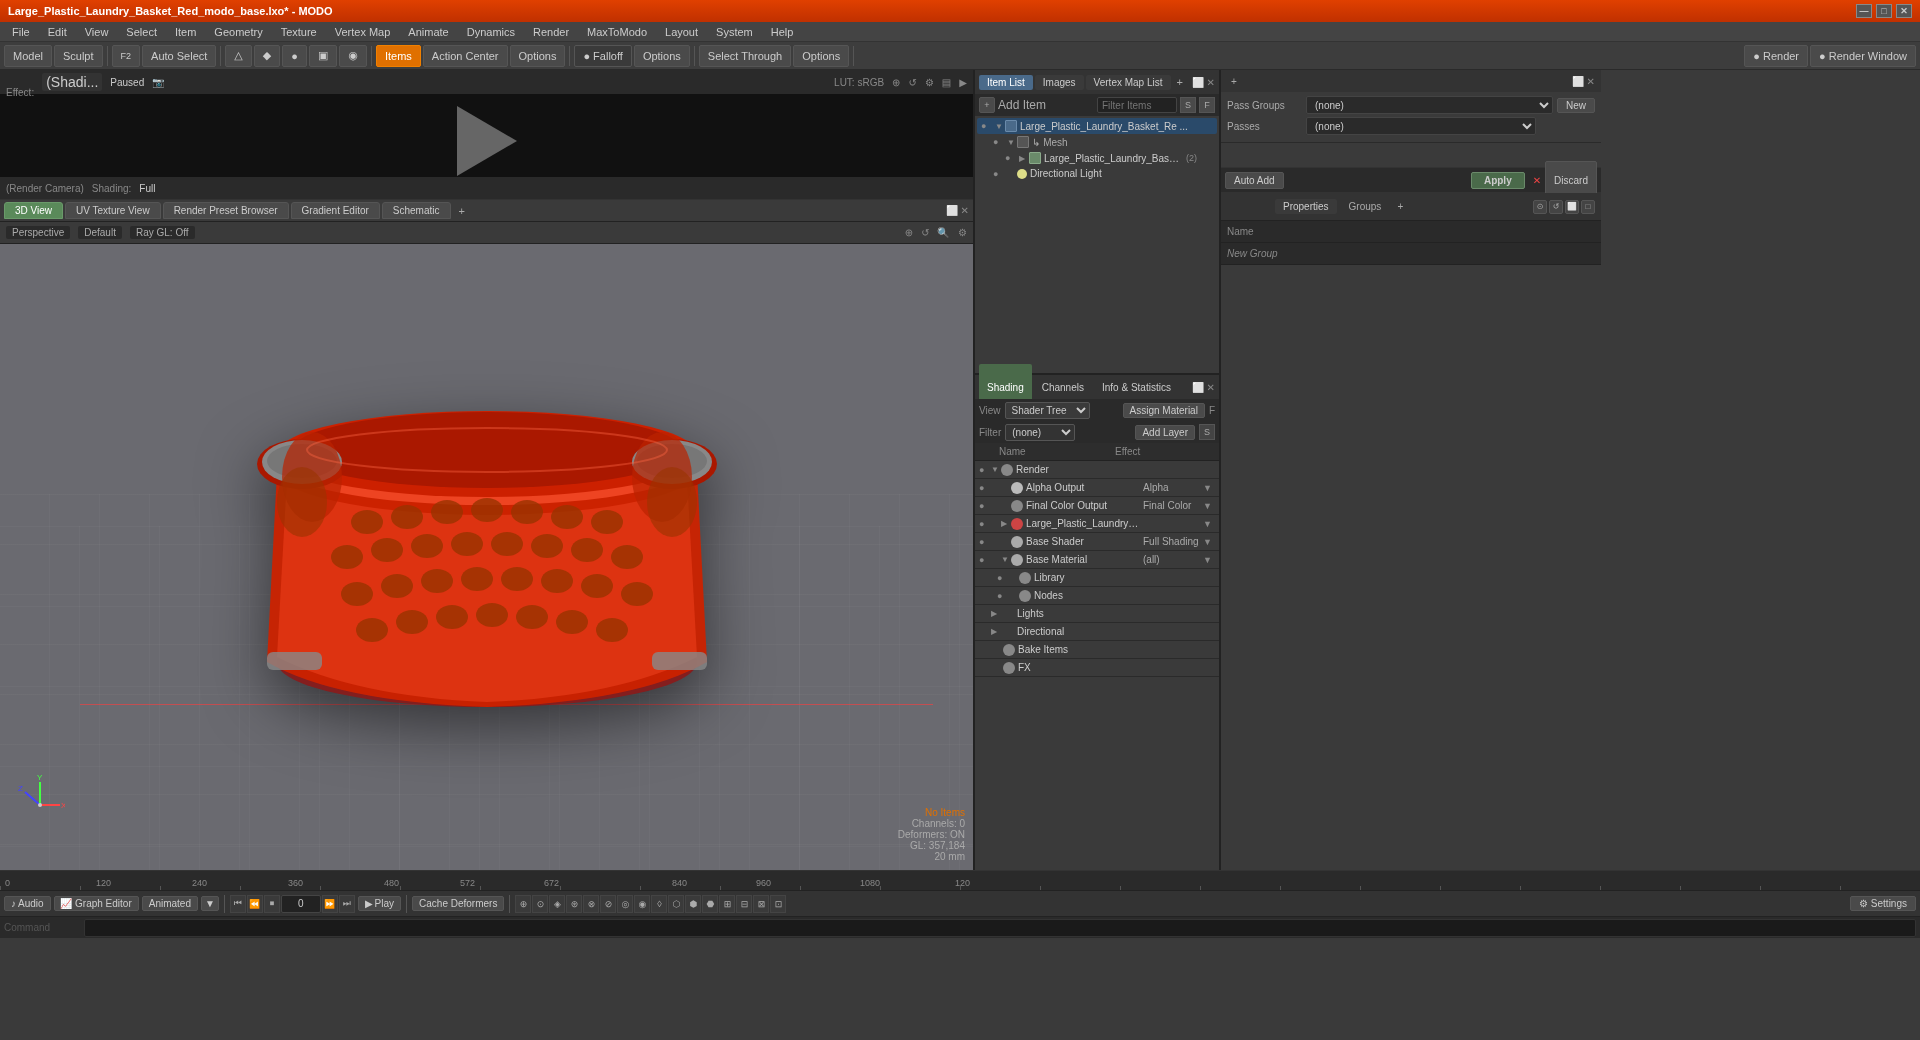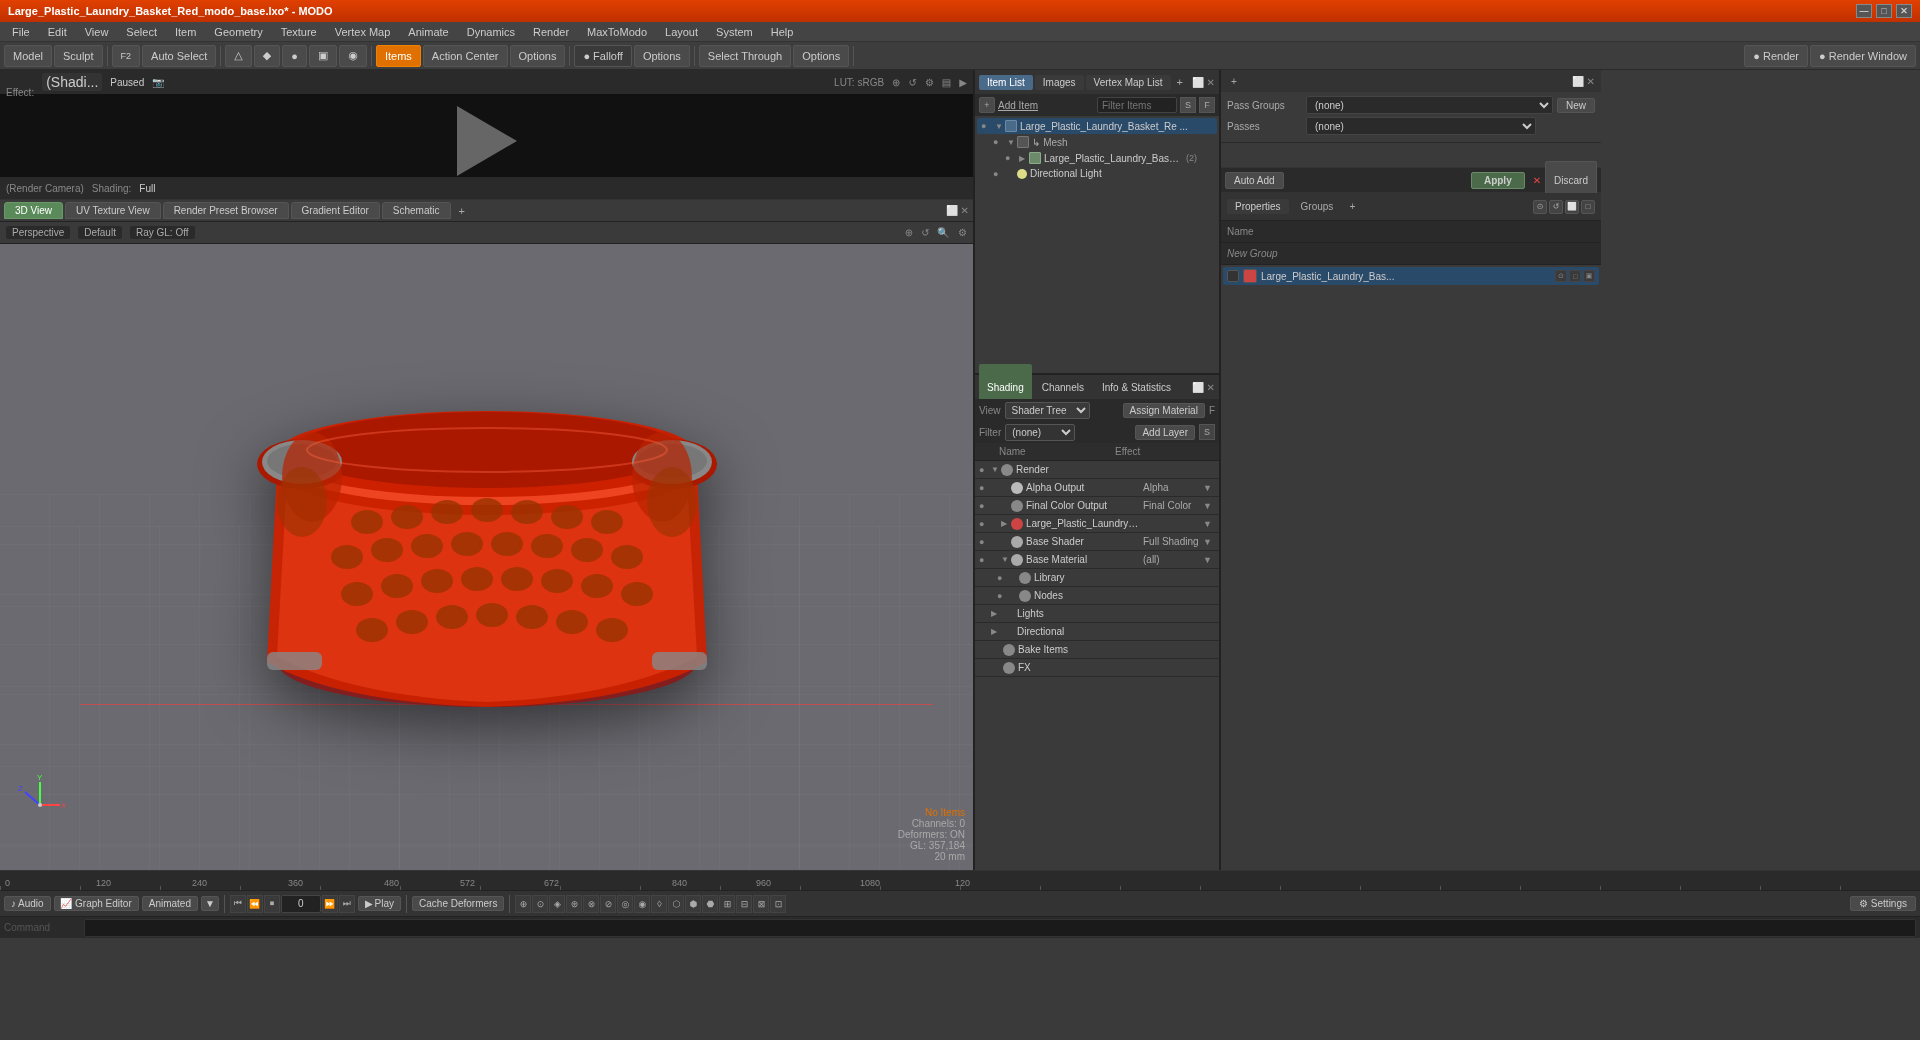--- a/index.html
+++ b/index.html
@@ -464,21 +464,21 @@
         <span class="panel-tab">Images</span>
         <span class="panel-tab">Vertex Map List</span>
         <span class="panel-tab-add">+</span>
         <div style="flex:1;"></div>
         <span style="color:#888; font-size:10px; cursor:pointer;">⬜</span>
         <span style="color:#888; font-size:10px; cursor:pointer;">✕</span>
       </div>
 
       <div id="item-list-toolbar" style="height:22px; background:#2a2a2a; display:flex; align-items:center; padding:0 4px; gap:3px; flex-shrink:0;">
         <div class="il-btn">+</div>
-        <span style="color:#aaa; font-size:10px;text-decoration:underline;">Add Item</span>
+        <span style="color:#aaa; font-size:12px;">Add Item</span>
         <div style="flex:1;"></div>
         <input class="il-input" placeholder="Filter Items" style="width: 80px;">
         <div class="il-letter">S</div>
         <div class="il-letter">F</div>
       </div>
 
       <div id="item-tree" style="flex:1; overflow-y:auto; padding:2px;">
 
         <div class="tree-item selected" style="display:flex; align-items:center; padding:2px 4px; background:#2a4a6a; border-radius:2px;">
           <span style="width:12px; font-size:9px; color:#888; cursor:pointer; margin-right:2px;">●</span>
@@ -677,52 +677,40 @@
     <div id="apply-discard-bar" style="height:26px; background:#2a2a2a; display:flex; align-items:center; gap:4px; padding:0 4px; border-bottom:1px solid #333;">
       <div style="padding:2px 8px; background:#4a4a4a; border:1px solid #555; color:#ccc; font-size:10px; cursor:pointer; border-radius:2px;">Auto Add</div>
       <div style="flex:1;"></div>
       <div style="padding:2px 12px; background:#4a6a4a; border:1px solid #6a8a6a; color:#ccc; font-size:10px; cursor:pointer; border-radius:2px; font-weight:bold;">Apply</div>
       <span style="color:#e44; font-size:10px; margin-left:4px;">✕</span>
       <div style="padding:13px 8px; background:#4a4a4a; border:1px solid #555; color:#ccc; font-size:10px; cursor:pointer; border-radius:2px;">Discard</div>
     </div>
 
     <div id="far-right-props" style="height:28px; background:#333; display:flex; align-items:center; justify-content:space-between; padding:0 6px; border-bottom:1px solid #222;">
       <div style="display:flex; align-items:center; gap:4px;">
-        <span style="font-size:10px; color:#ccc; cursor:pointer; padding:2px 8px; background:#3a3a3a; border-radius:2px;">Properties</span>
+        <span style="font-size:10px; color:#ccc; cursor:pointer; padding:2px 8px; background:#3a3a3a; border-radius:2px;margin-left:48px;">Properties</span>
         <span style="font-size:10px; color:#aaa; cursor:pointer; padding:2px 8px;">Groups</span>
         <span style="font-size:10px; color:#aaa; cursor:pointer; padding:2px 4px;">+</span>
       </div>
       <div id="far-icons-row" style="display:flex; gap:2px;">
         <div style="width:14px; height:14px; background:#444; border:1px solid #555; border-radius:2px; display:flex; align-items:center; justify-content:center; font-size:8px; color:#aaa; cursor:pointer;">⊙</div>
         <div style="width:14px; height:14px; background:#444; border:1px solid #555; border-radius:2px; display:flex; align-items:center; justify-content:center; font-size:8px; color:#aaa; cursor:pointer;">↺</div>
         <div style="width:14px; height:14px; background:#444; border:1px solid #555; border-radius:2px; display:flex; align-items:center; justify-content:center; font-size:8px; color:#aaa; cursor:pointer;">⬜</div>
         <div style="width:14px; height:14px; background:#444; border:1px solid #555; border-radius:2px; display:flex; align-items:center; justify-content:center; font-size:8px; color:#aaa; cursor:pointer;">□</div>
       </div>
     </div>
 
     <div id="name-bar" style="height:22px; background:#2a2a2a; display:flex; align-items:center; padding:0 6px; border-bottom:1px solid #222;">
       <span style="font-size:10px; color:#888; margin-right:8px;">Name</span>
     </div>
 
     <div id="new-group-bar" style="height:22px; background:#2a2a2a; display:flex; align-items:center; padding:0 6px; border-bottom:1px solid #222;">
       <span style="font-size:10px; color:#888;font-style:italic;">New Group</span>
     </div>
 
-    <div id="mat-list" style="flex:1; overflow-y:auto; padding:2px;">
-      <div class="mat-row selected" style="display:flex; align-items:center; padding:2px 4px; gap:4px; cursor:pointer; background:#2a4a6a; border-radius:2px;">
-        <div style="width:12px; height:12px; background:#333; border:1px solid #555; border-radius:2px;"></div>
-        <div style="width:14px; height:14px; border-radius:2px; border:1px solid #555; background:#c44;"></div>
-        <span style="font-size:10px; color:#ccc; flex:1; white-space:nowrap; overflow:hidden; text-overflow:ellipsis;">Large_Plastic_Laundry_Bas...</span>
-        <div style="display:flex; gap:2px;">
-          <div style="width:12px; height:12px; background:#3a3a3a; border:1px solid #444; border-radius:1px; display:flex; align-items:center; justify-content:center; font-size:7px; color:#888; cursor:pointer;">⊙</div>
-          <div style="width:12px; height:12px; background:#3a3a3a; border:1px solid #444; border-radius:1px; display:flex; align-items:center; justify-content:center; font-size:7px; color:#888; cursor:pointer;">□</div>
-          <div style="width:12px; height:12px; background:#3a3a3a; border:1px solid #444; border-radius:1px; display:flex; align-items:center; justify-content:center; font-size:7px; color:#888; cursor:pointer;">▣</div>
-        </div>
-      </div>
-    </div>
   </div>
 </div>
 
 <div id="timeline-ruler" style="width:1920px; height:20px; background:#2a2a2a; position:relative; border-top:1px solid #333; display:flex; align-items:center; padding:0 4px; overflow:hidden;">
   <div style="position:absolute; left:0; right:0; top:0; height:100%; display:flex;">
 
     <div style="display:flex; align-items:flex-end; width:975px; height:100%; padding-left:4px; gap:0; position:relative;">
       <span style="position:absolute; left:5px; bottom:2px; font-size:9px; color:#888;">0</span>
       <span style="position:absolute; left:96px; bottom:2px; font-size:9px; color:#888;">120</span>
       <span style="position:absolute; left:192px; bottom:2px; font-size:9px; color:#888;">240</span>

